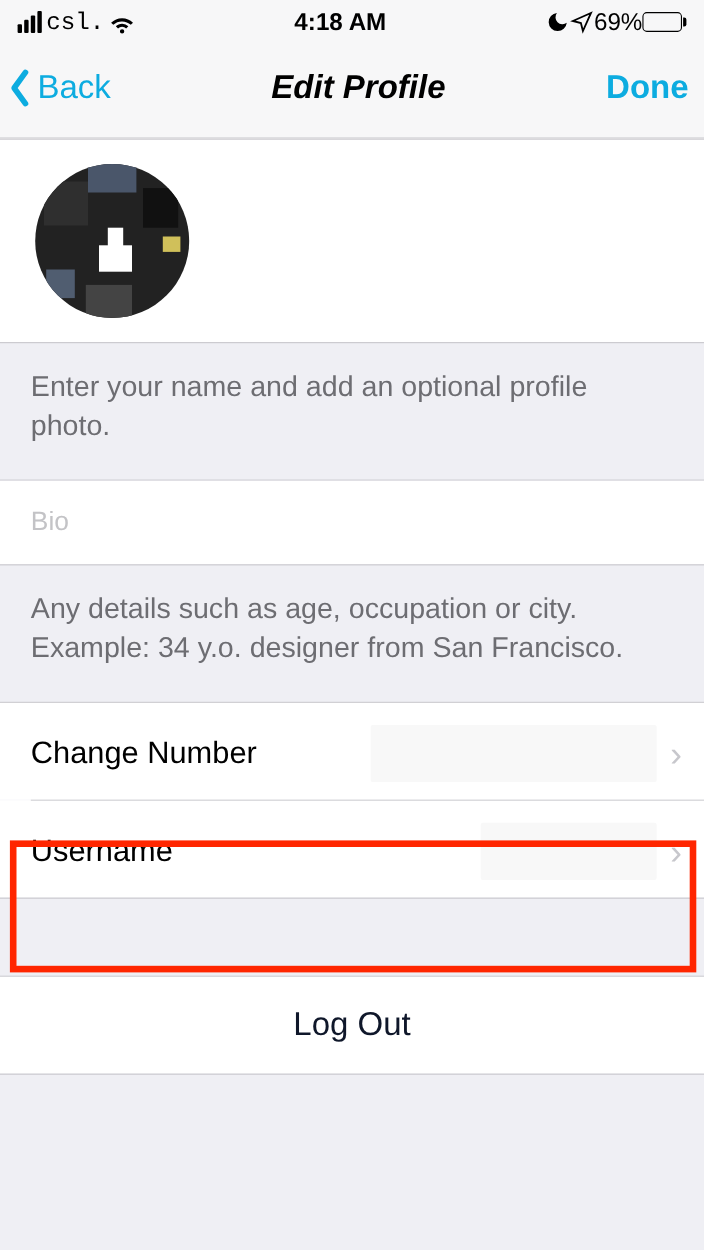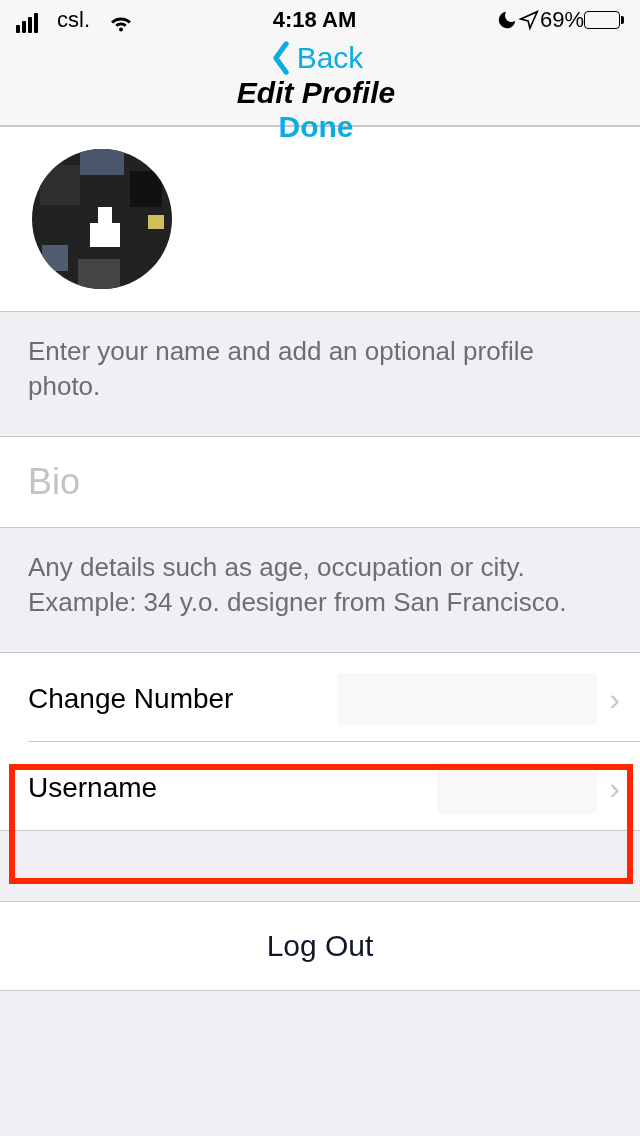--- a/index.html
+++ b/index.html
@@ -16,41 +16,40 @@
       height: 40px;
       background: #f7f7f8;
       display: flex;
       align-items: center;
       justify-content: space-between;
       padding: 0 16px;
       font-size: 22px;
       font-weight: 500;
       color: #000;
     }
-    .status-left { display: flex; align-items: flex-end; gap: 19px; }
+    .status-left { display: flex; align-items: center; gap: 4px; font-family: Liberation Mono, monospace; }
     .status-right { display: flex; align-items: center; gap: 0; }
     .signal-bars { display: inline-flex; align-items: flex-end; gap: 2px; }
     .signal-bars span { width: 4px; background: #000; border-radius: 1px; }
     .signal-bars span:nth-child(1){height:8px;} .signal-bars span:nth-child(2){height:12px;}
     .signal-bars span:nth-child(3){height:16px;} .signal-bars span:nth-child(4){height:20px;}
     .wifi-icon { width:24px; height:24px; }
     .battery { display:inline-flex; align-items:center; }
     .battery-body { width:36px; height:18px; border:1.8px solid #000; border-radius:4px; position:relative; padding:2px; }
     .battery-fill { height:100%; width:69%; background:#ffcc00; border-radius:2px; }
     .battery-cap { width:3px; height:8px; background:#000; border-radius:0 2px 2px 0; margin-left:1px; }
     
     .nav-bar {
       height: 86px;
       background: #f7f7f8;
       border-bottom: 1px solid #c8c7cc;
       display:flex;
       align-items:center;
       justify-content:space-between;
       padding: 0 14px 6px 6px;
-      flex-direction: column;
     }
     .nav-back { display:flex; align-items:center; color:#0dace0; font-size:30px; font-weight:400; }
     .nav-back svg { width:24px; height:36px; }
     .nav-title { font-size:30px; font-weight:600; color:#000;font-style:italic;}
     .nav-done { color:#0dace0; font-size:30px; font-weight:600; }
     
     .section-white { background:#fff; }
     .profile-row { display:flex; padding: 22px 24px 22px 32px; }
     .avatar {
       width:140px; height:140px; border-radius:50%; background:#222; position:relative; overflow:hidden;
@@ -76,21 +75,21 @@
     .firstname-pix i:nth-child(3){background:#d8e0e4;width:14px;height:14px;left:0;top:12px;}
     .firstname-row{padding:10px 0 14px 0;}
     .section-footer {
       padding: 22px 28px 32px 28px;
       font-size:26px;
       color:#6d6d72;
       line-height:1.35;
     }
     .divider-full { border-top:1px solid #c8c7cc; }
     .bio-row { padding: 24px 28px; }
-    .bio-input { width:100%; border:none; font-size:36px; outline:none; }
+    .bio-input { width:100%; border:none; font-size:24px; outline:none; }
     .bio-input::placeholder{color:#c3c3c6;}
     .list-row {
       background:#fff; display:flex; align-items:center; justify-content:space-between;
       padding: 4px 20px 0 28px; height:88px; font-size:28px; color:#000;
     }
     .list-row .right { display:flex; align-items:center; gap:12px;}
     .redact { width:260px; height:52px; background:#f8f8f8; border-radius:2px;}
     .redact.small{width:160px;}
     .chevron { color:#c7c7cc; font-size:32px; font-weight:300;}
     .row-sep { margin-left:28px; border-top:1px solid #c8c7cc; background:#fff;}

